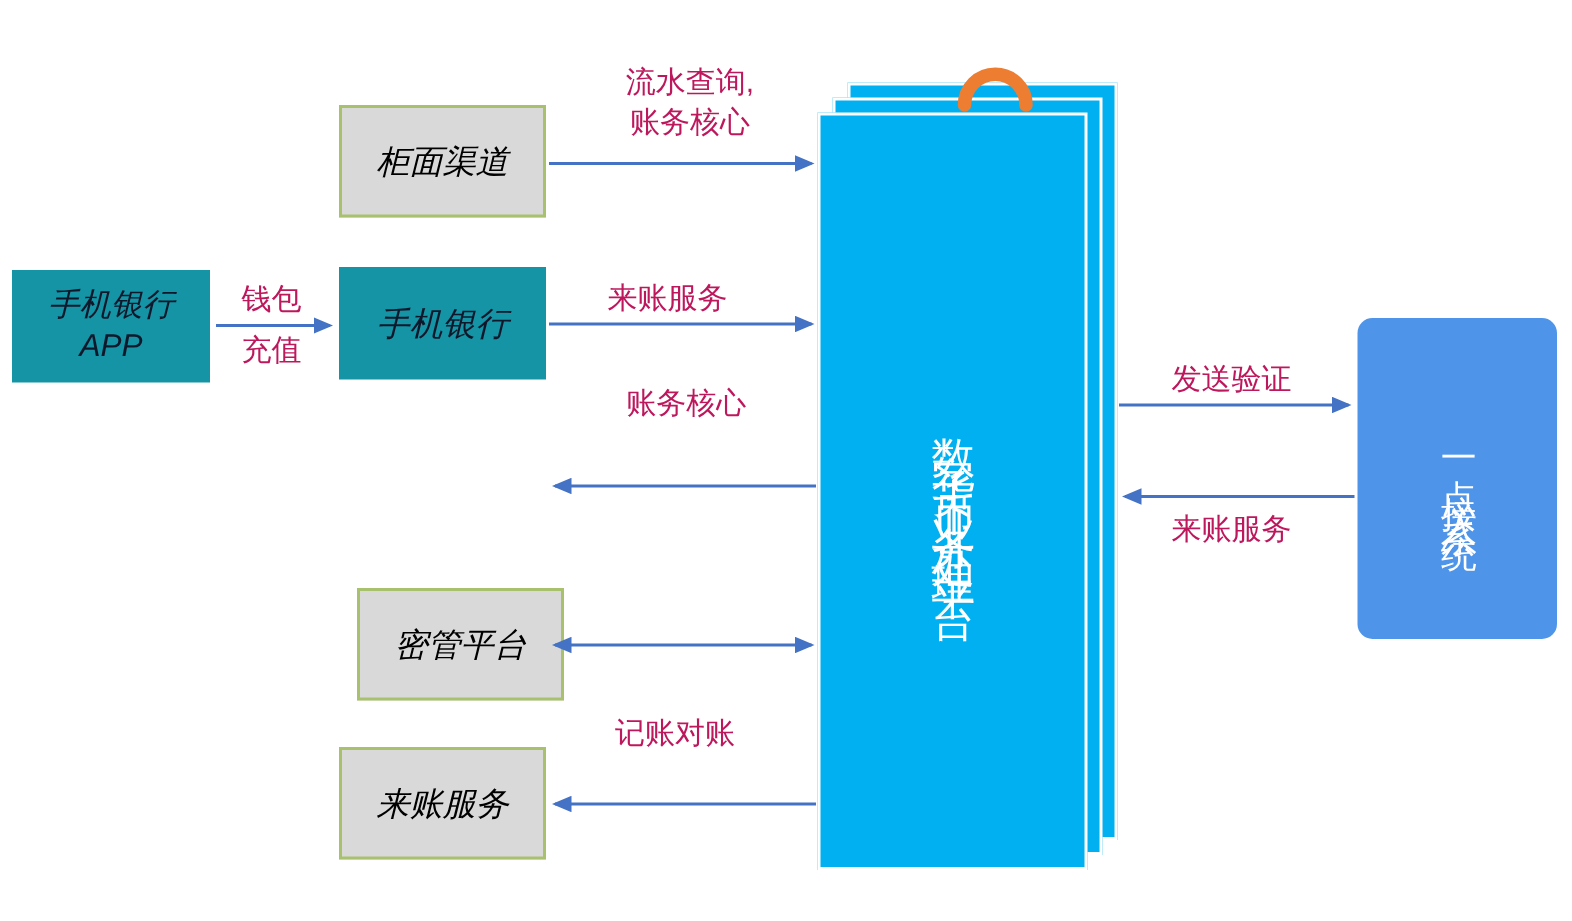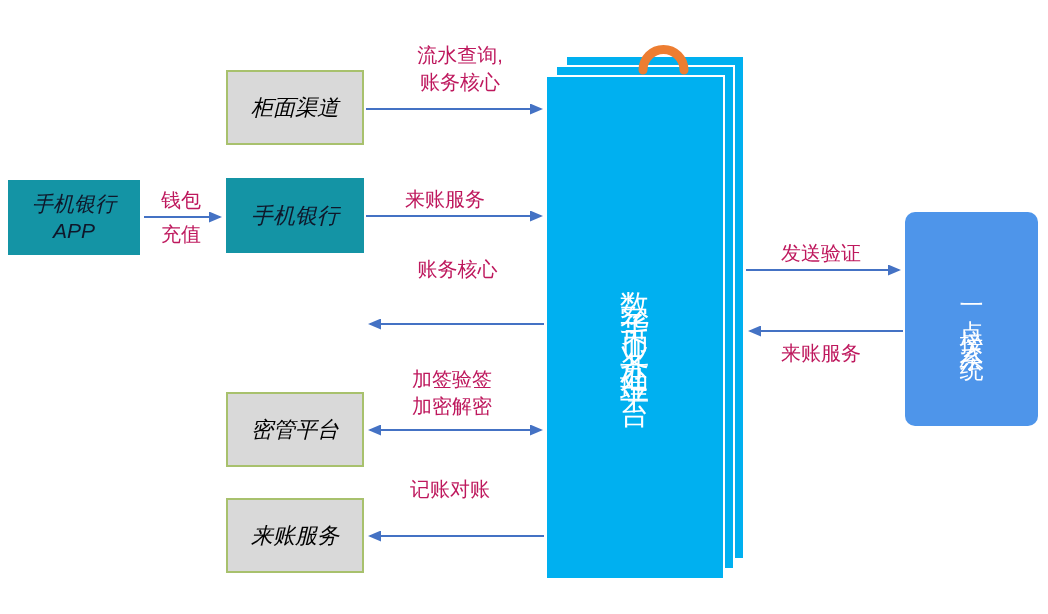--- a/index.html
+++ b/index.html
@@ -59,21 +59,21 @@
     <span>手机银行</span>
     <span>APP</span>
   </div>
 
   <div class="box gray-box" style="top:70px;">
     <span>柜面渠道</span>
   </div>
   <div class="box teal-box" style="left:226px; top:178px; width:138px; height:75px;">
     <span>手机银行</span>
   </div>
-  <div class="box gray-box" style="top:392px;">
+  <div class="box gray-box" style="top:392px;margin-left:12px;">
     <span>密管平台</span>
   </div>
   <div class="box gray-box" style="top:498px;">
     <span>来账服务</span>
   </div>
 
   <svg class="overlay" width="1048" height="614" viewBox="0 0 1048 614">
     <defs>
       <marker id="ah" markerUnits="userSpaceOnUse" markerWidth="13" markerHeight="11" refX="11" refY="5.5" orient="auto-start-reverse">
         <path d="M0,0 L13,5.5 L0,11 Z" fill="#4472C4"></path>
@@ -97,24 +97,20 @@
     <div>流水查询,</div>
     <div>账务核心</div>
   </div>
 
   <div class="flabel" style="left:380px; top:186px; width:130px;">来账服务</div>
 
   <div class="flabel" style="left:375px; top:256px; width:165px;">
     <div>账务核心</div>
   </div>
 
-  <div class="flabel" style="left:382px; top:366px; width:140px;">
-    <div>加签验签</div>
-    <div>加密解密</div>
-  </div>
 
   <div class="flabel" style="left:380px; top:476px; width:140px;">
     <div>记账对账</div>
   </div>
 
   <div class="flabel" style="left:760px; top:240px; width:122px;">发送验证</div>
   <div class="flabel" style="left:760px; top:340px; width:122px;">来账服务</div>
 
 </div>
 

